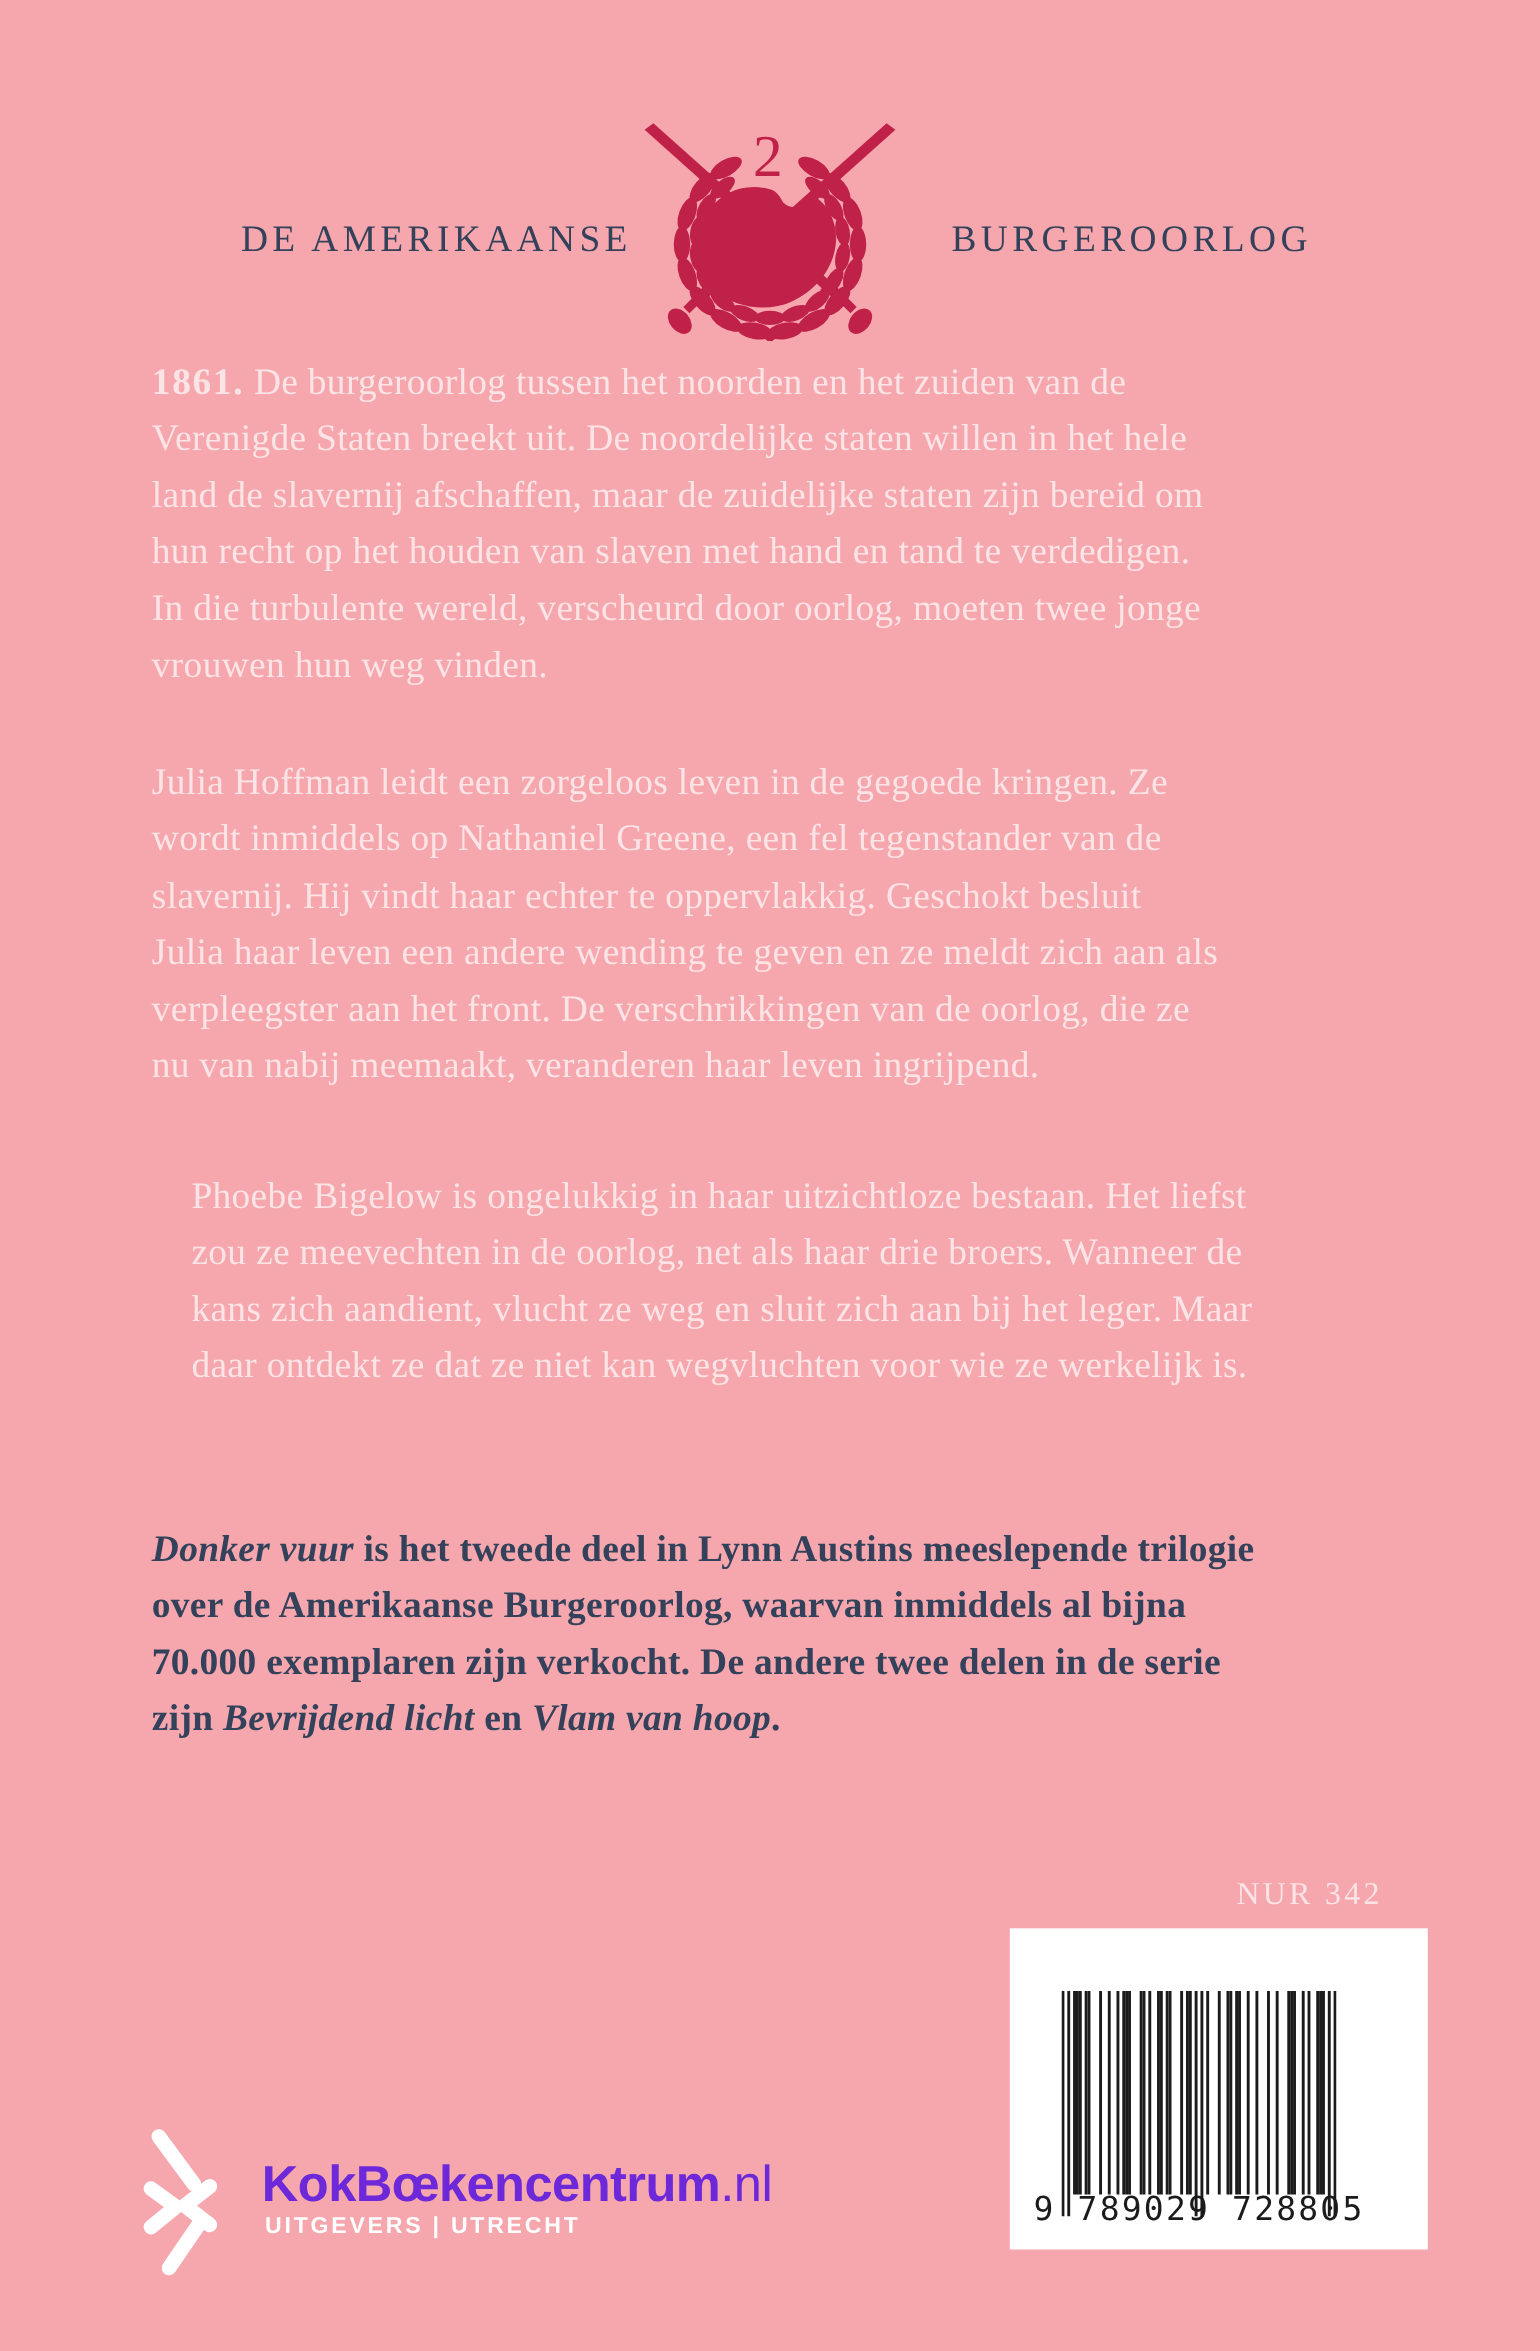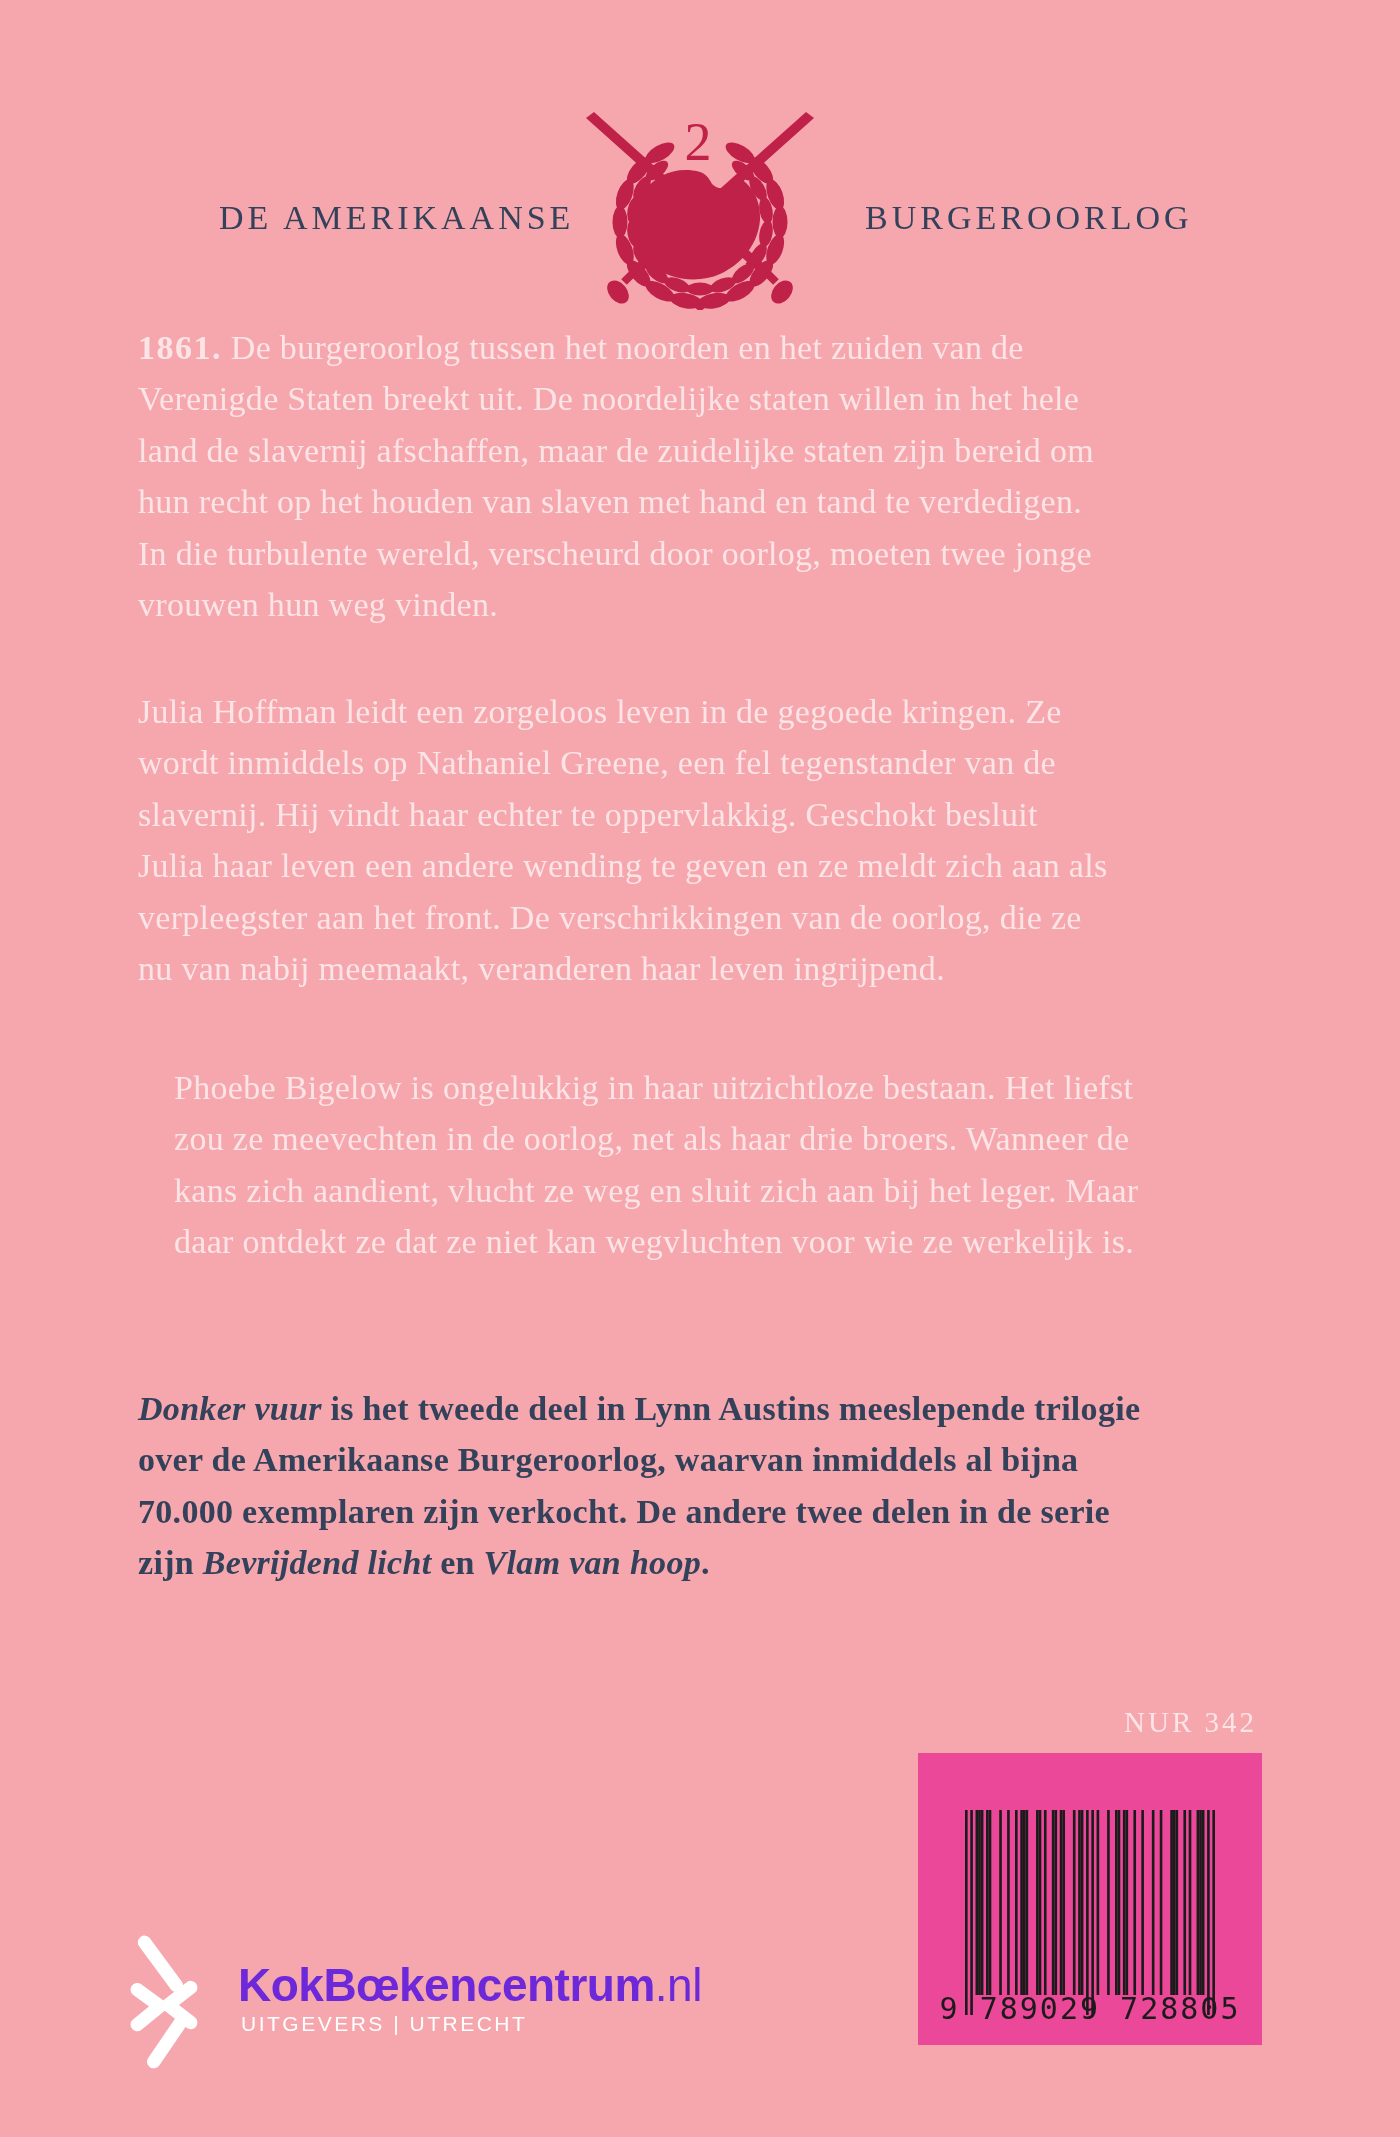--- a/index.html
+++ b/index.html
@@ -54,22 +54,22 @@
     position:absolute;
     right:143px;top:1706px;
     color:#fbe4e6;
     font-size:29px;
     letter-spacing:3px;
     white-space:nowrap;
   }
   .barcode-box{
     position:absolute;
     left:918px;top:1753px;
-    width:344px;height:292px;
-    background:#ec4899;
+    width:380px;height:292px;
+    background:#ffffff;
   }
   .barcode-bars{
     position:absolute;
     left:47px;top:57px;
     width:250px;height:205px;
   }
   .barcode-bars rect{fill:#1b1b1b;}
   .barcode-digits{
     position:absolute;
     left:0;top:238px;
@@ -87,21 +87,21 @@
   .logo-name{
     position:absolute;left:112px;top:28px;
     font-family:"Liberation Sans", sans-serif;
     font-size:46px;font-weight:700;color:#6d28d9;
     white-space:nowrap;letter-spacing:-0.5px;
   }
   .logo-name .tld{font-weight:400;}
   .logo-tagline{
     position:absolute;left:115px;top:82px;
     font-family:"Liberation Sans", sans-serif;
-    font-size:21px;font-weight:400;color:#ffffff;
+    font-size:21px;font-weight:700;color:#ffffff;
     letter-spacing:2.5px;white-space:nowrap;
   }
   .emblem *{fill:#bf2148;}
   .emblem .stroke{fill:none;stroke:#bf2148;}
 </style>
 </head>
 <body>
 
 <div class="cover">
 

